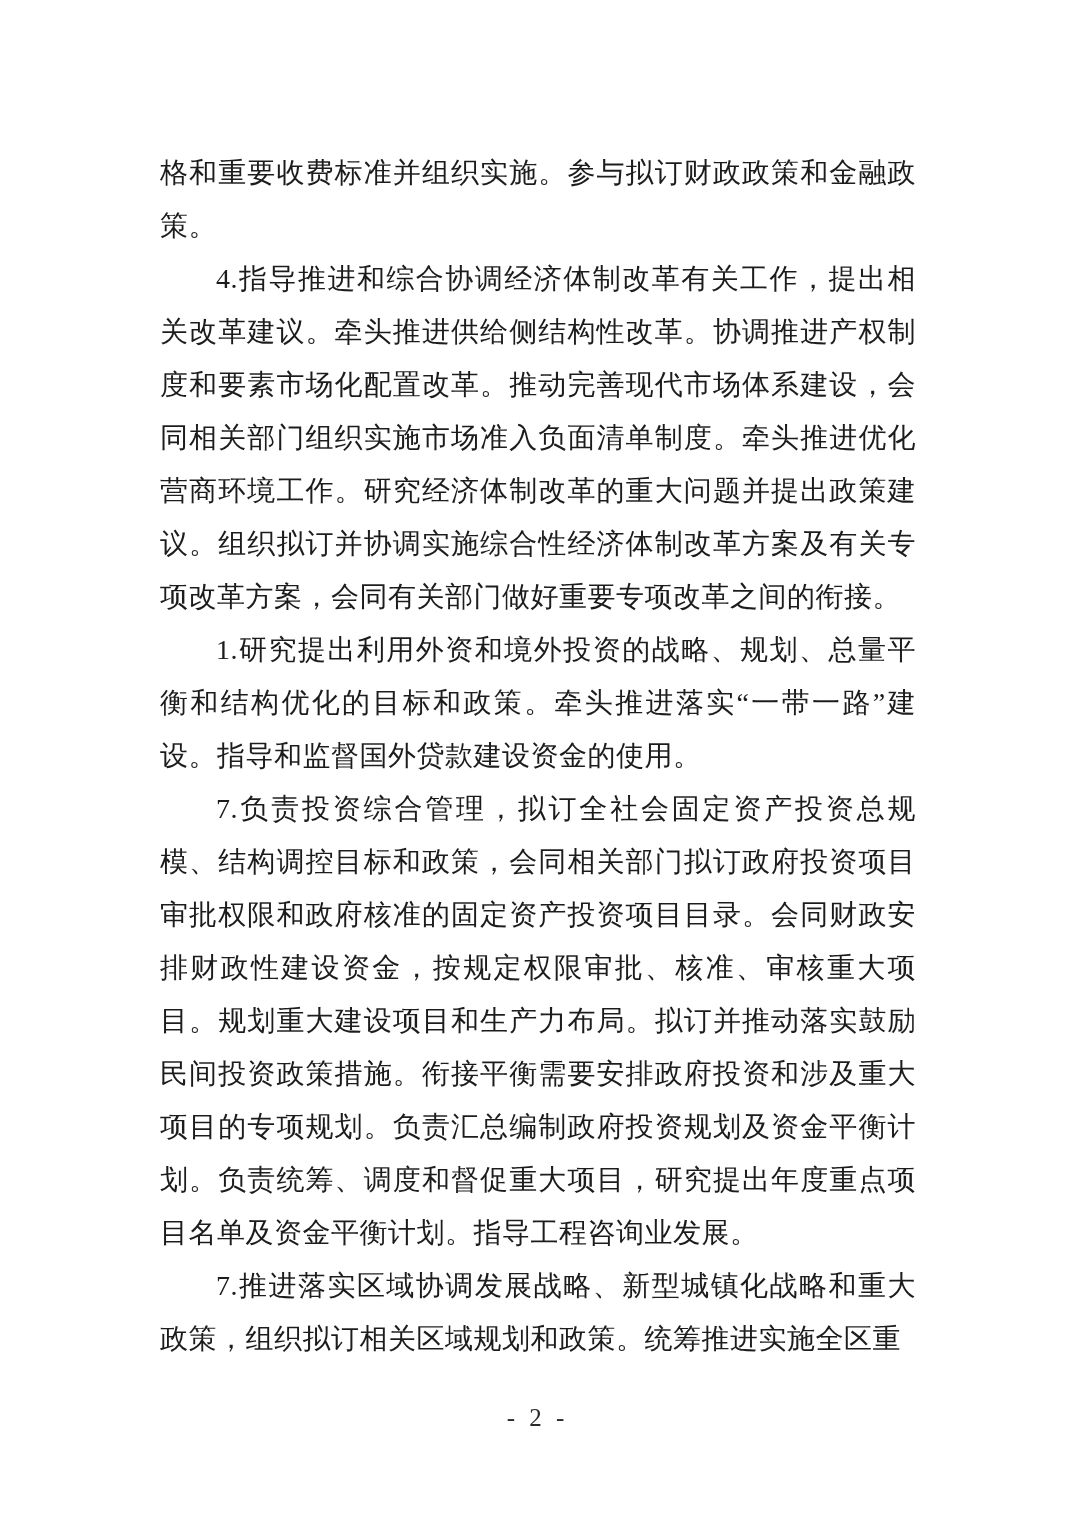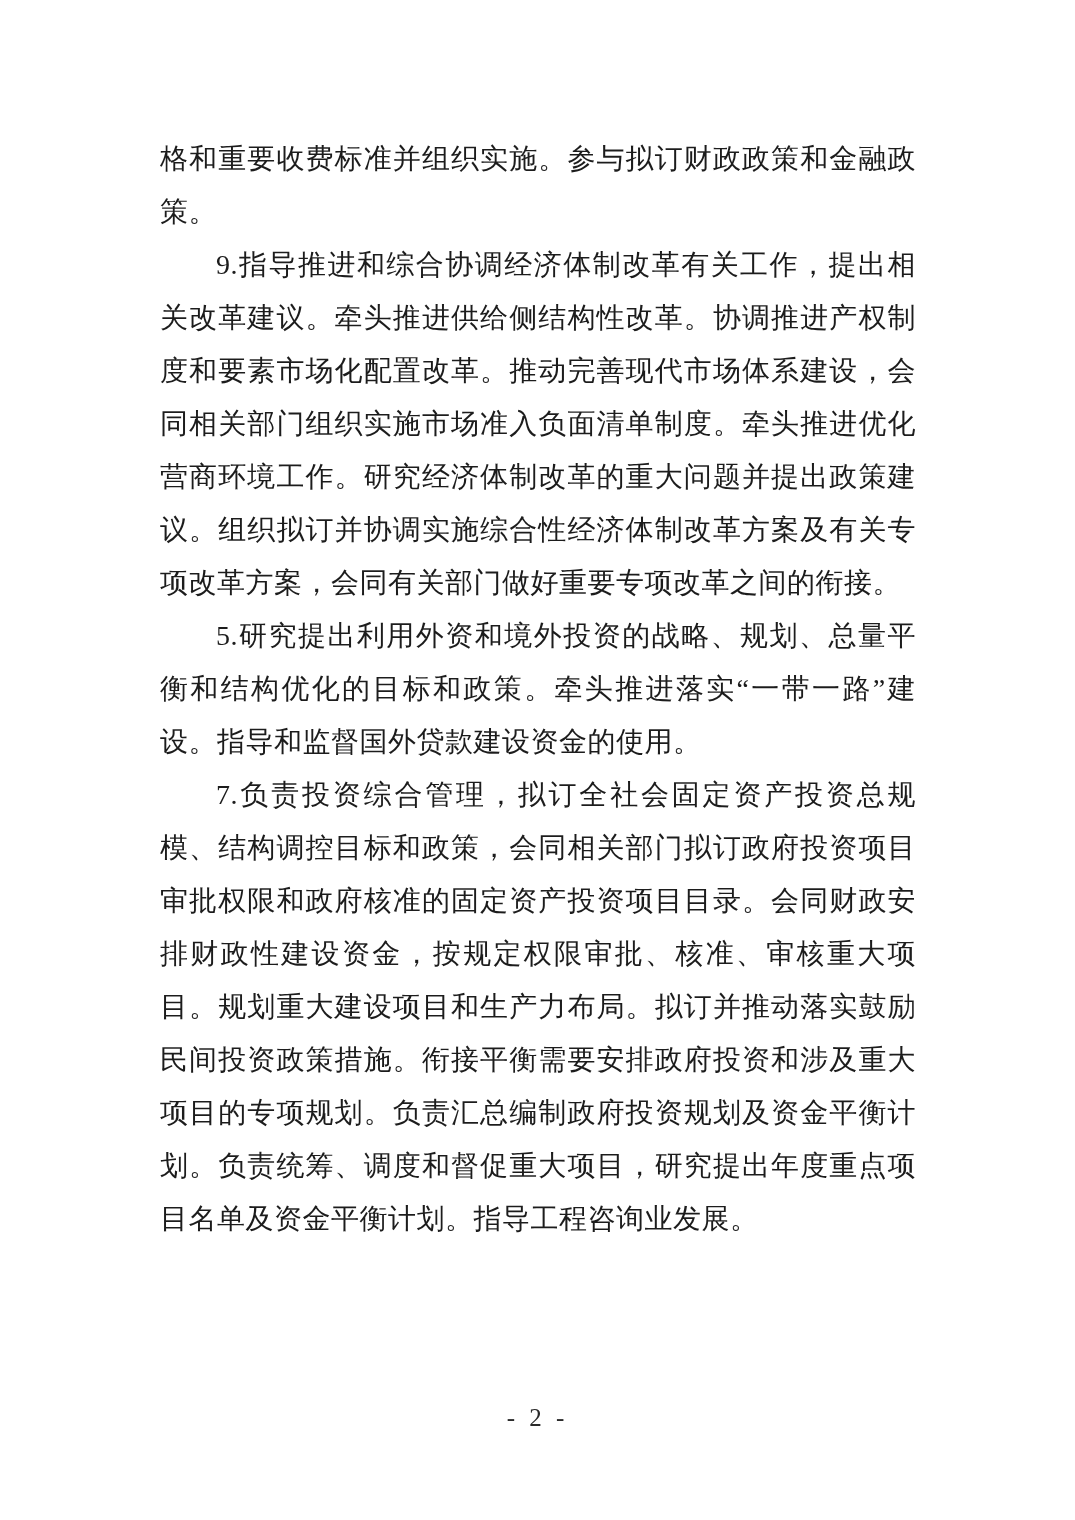--- a/index.html
+++ b/index.html
@@ -16,21 +16,21 @@
     overflow: hidden;
   }
   .page {
     position: absolute;
     inset: 0;
     background: #ffffff;
   }
   .content {
     position: absolute;
     left: 160px;
-    top: 132px;
+    top: 146px;
     width: 756px;
     font-size: 28px;
     line-height: 53px;
     text-align: justify;
     letter-spacing: 0.5px;
   }
   .content p {
     margin: 0;
     padding: 0;
     text-indent: 2em;
@@ -50,22 +50,23 @@
     letter-spacing: 4px;
   }
 </style>
 </head>
 <body>
 
 <div class="page">
 
   <main class="content">
     <p class="no-indent">格和重要收费标准并组织实施。参与拟订财政政策和金融政策。</p>
-    <p>9.指导推进和综合协调经济体制改革有关工作，提出相关改革建议。牵头推进供给侧结构性改革。协调推进产权制度和要素市场化配置改革。推动完善现代市场体系建设，会同相关部门组织实施市场准入负面清单制度。牵头推进优化营商环境工作。研究经济体制改革的重大问题并提出政策建议。组织拟订并协调实施综合性经济体制改革方案及有关专项改革方案，会同有关部门做好重要专项改革之间的衔接。</p>
-    <p>5.研究提出利用外资和境外投资的战略、规划、总量平衡和结构优化的目标和政策。牵头推进落实“一带一路”建设。指导和监督国外贷款建设资金的使用。</p>
+    <p>4.指导推进和综合协调经济体制改革有关工作，提出相关改革建议。牵头推进供给侧结构性改革。协调推进产权制度和要素市场化配置改革。推动完善现代市场体系建设，会同相关部门组织实施市场准入负面清单制度。牵头推进优化营商环境工作。研究经济体制改革的重大问题并提出政策建议。组织拟订并协调实施综合性经济体制改革方案及有关专项改革方案，会同有关部门做好重要专项改革之间的衔接。</p>
+    <p>1.研究提出利用外资和境外投资的战略、规划、总量平衡和结构优化的目标和政策。牵头推进落实“一带一路”建设。指导和监督国外贷款建设资金的使用。</p>
     <p>7.负责投资综合管理，拟订全社会固定资产投资总规模、结构调控目标和政策，会同相关部门拟订政府投资项目审批权限和政府核准的固定资产投资项目目录。会同财政安排财政性建设资金，按规定权限审批、核准、审核重大项目。规划重大建设项目和生产力布局。拟订并推动落实鼓励民间投资政策措施。衔接平衡需要安排政府投资和涉及重大项目的专项规划。负责汇总编制政府投资规划及资金平衡计划。负责统筹、调度和督促重大项目，研究提出年度重点项目名单及资金平衡计划。指导工程咨询业发展。</p>
+    <p>7.推进落实区域协调发展战略、新型城镇化战略和重大政策，组织拟订相关区域规划和政策。统筹推进实施全区重</p>
   </main>
 
   <div class="footer">
     <span>- 2 -</span>
   </div>
 
 </div>
 
 </body></html>

